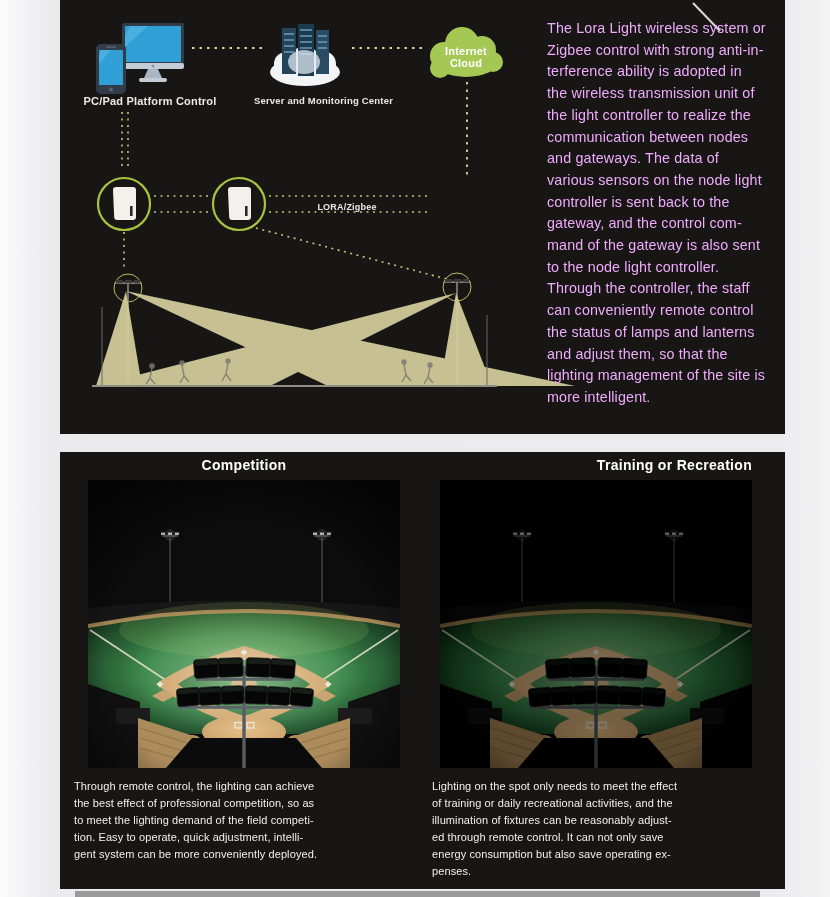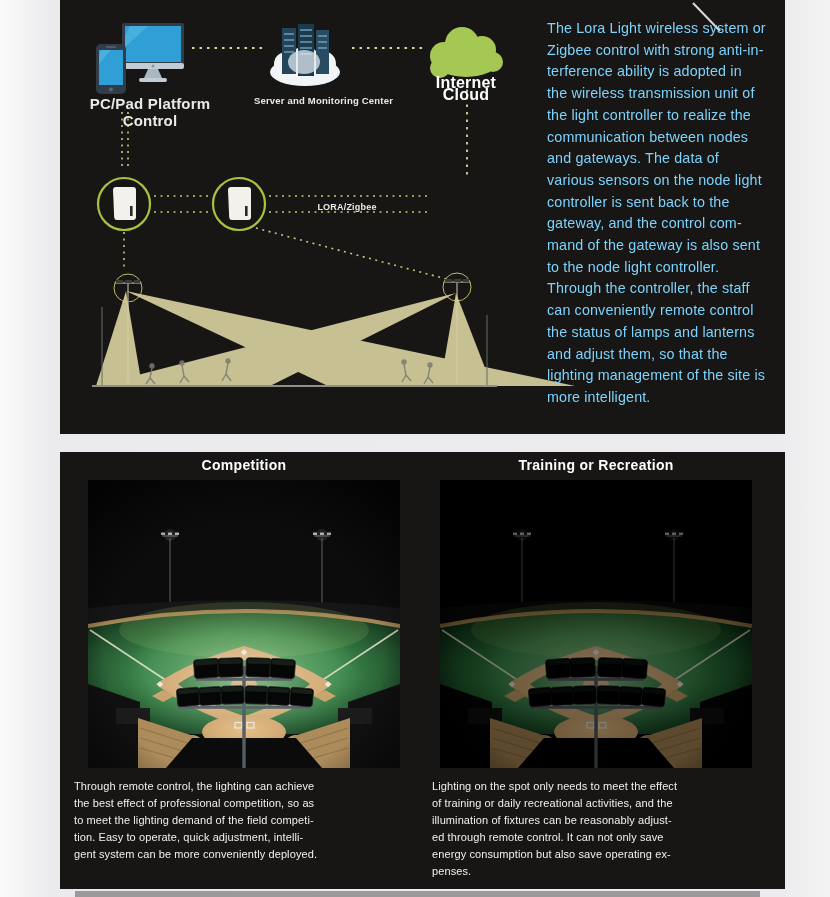--- a/index.html
+++ b/index.html
@@ -10,21 +10,21 @@
   }
   .panel{position:absolute;left:60px;width:725px;background:#171615;}
   .panel-top{top:0;height:434px;}
   .panel-bottom{top:452px;height:437px;}
   .next-bar{position:absolute;left:75px;top:891px;width:685px;height:6px;background:#9a9a9a;}
   .dlabel{
     position:absolute;color:#e9e9e9;font-weight:bold;text-align:center;
     white-space:pre-line;letter-spacing:.2px;
   }
   .para{
-    position:absolute;color:#7dd3fc;white-space:pre-line;
+    position:absolute;color:#f0abfc;white-space:pre-line;
     font-size:14.3px;line-height:21.7px;letter-spacing:.15px;
   }
   .col-title{
     position:absolute;color:#ffffff;font-weight:bold;font-size:14px;
     text-align:center;letter-spacing:.3px;width:312px;
   }
   .caption{
     position:absolute;color:#f0f0f0;white-space:pre-line;
     font-size:11px;line-height:17px;width:332px;letter-spacing:.1px;
   }
@@ -293,23 +293,23 @@
         <line x1="344" y1="364" x2="346" y2="375"></line>
         <line x1="346" y1="375" x2="342" y2="382"></line>
         <line x1="346" y1="375" x2="351" y2="381"></line>
       <circle cx="370" cy="365" r="2" fill="#7b7b70"></circle>
         <line x1="370" y1="367" x2="368" y2="377"></line>
         <line x1="368" y1="377" x2="364" y2="384"></line>
         <line x1="368" y1="377" x2="373" y2="383"></line>
     </g>
   </svg>
 
-  <div class="dlabel" style="left:10px;top:95px;width:160px;font-size:15px;">PC/Pad Platform Control</div>
+  <div class="dlabel" style="left:10px;top:95px;width:160px;font-size:11px;">PC/Pad Platform Control</div>
   <div class="dlabel" style="left:170px;top:95px;width:155px;font-size:9.5px;margin-left:16px;">Server and Monitoring Center</div>
-  <div class="dlabel" style="left:366px;top:45px;width:80px;font-size:16px;line-height:12px;color:#ffffff;margin-top:32px;">Internet
+  <div class="dlabel" style="left:366px;top:45px;width:80px;font-size:11px;line-height:12px;color:#ffffff;">Internet
 Cloud</div>
   <div class="dlabel" style="left:247px;top:202px;width:80px;font-size:9px;">LORA/Zigbee</div>
 
   <div class="para" style="left:487px;top:18px;width:242px;">The Lora Light wireless system or
 Zigbee control with strong anti-in-
 terference ability is adopted in
 the wireless transmission unit of
 the light controller to realize the
 communication between nodes
 and gateways. The data of
@@ -322,21 +322,21 @@
 can conveniently remote control
 the status of lamps and lanterns
 and adjust them, so that the
 lighting management of the site is
 more intelligent.</div>
 </div>
 
 <div class="panel panel-bottom">
 
   <div class="col-title" style="left:28px;top:5px;">Competition</div>
-  <div class="col-title" style="left:380px;top:5px;">Training or Recreation</div>
+  <div class="col-title" style="left:380px;top:5px;text-align:right;">Training or Recreation</div>
 
   <div class="field-wrap" style="left:28px;">
     <svg class="field" viewBox="0 0 312 288">
         <use href="#field-art"></use>
       </svg>
   </div>
   <div class="field-wrap" style="left:380px;">
     <svg class="field dim" viewBox="0 0 312 288">
         <use href="#field-art"></use>
       </svg>

